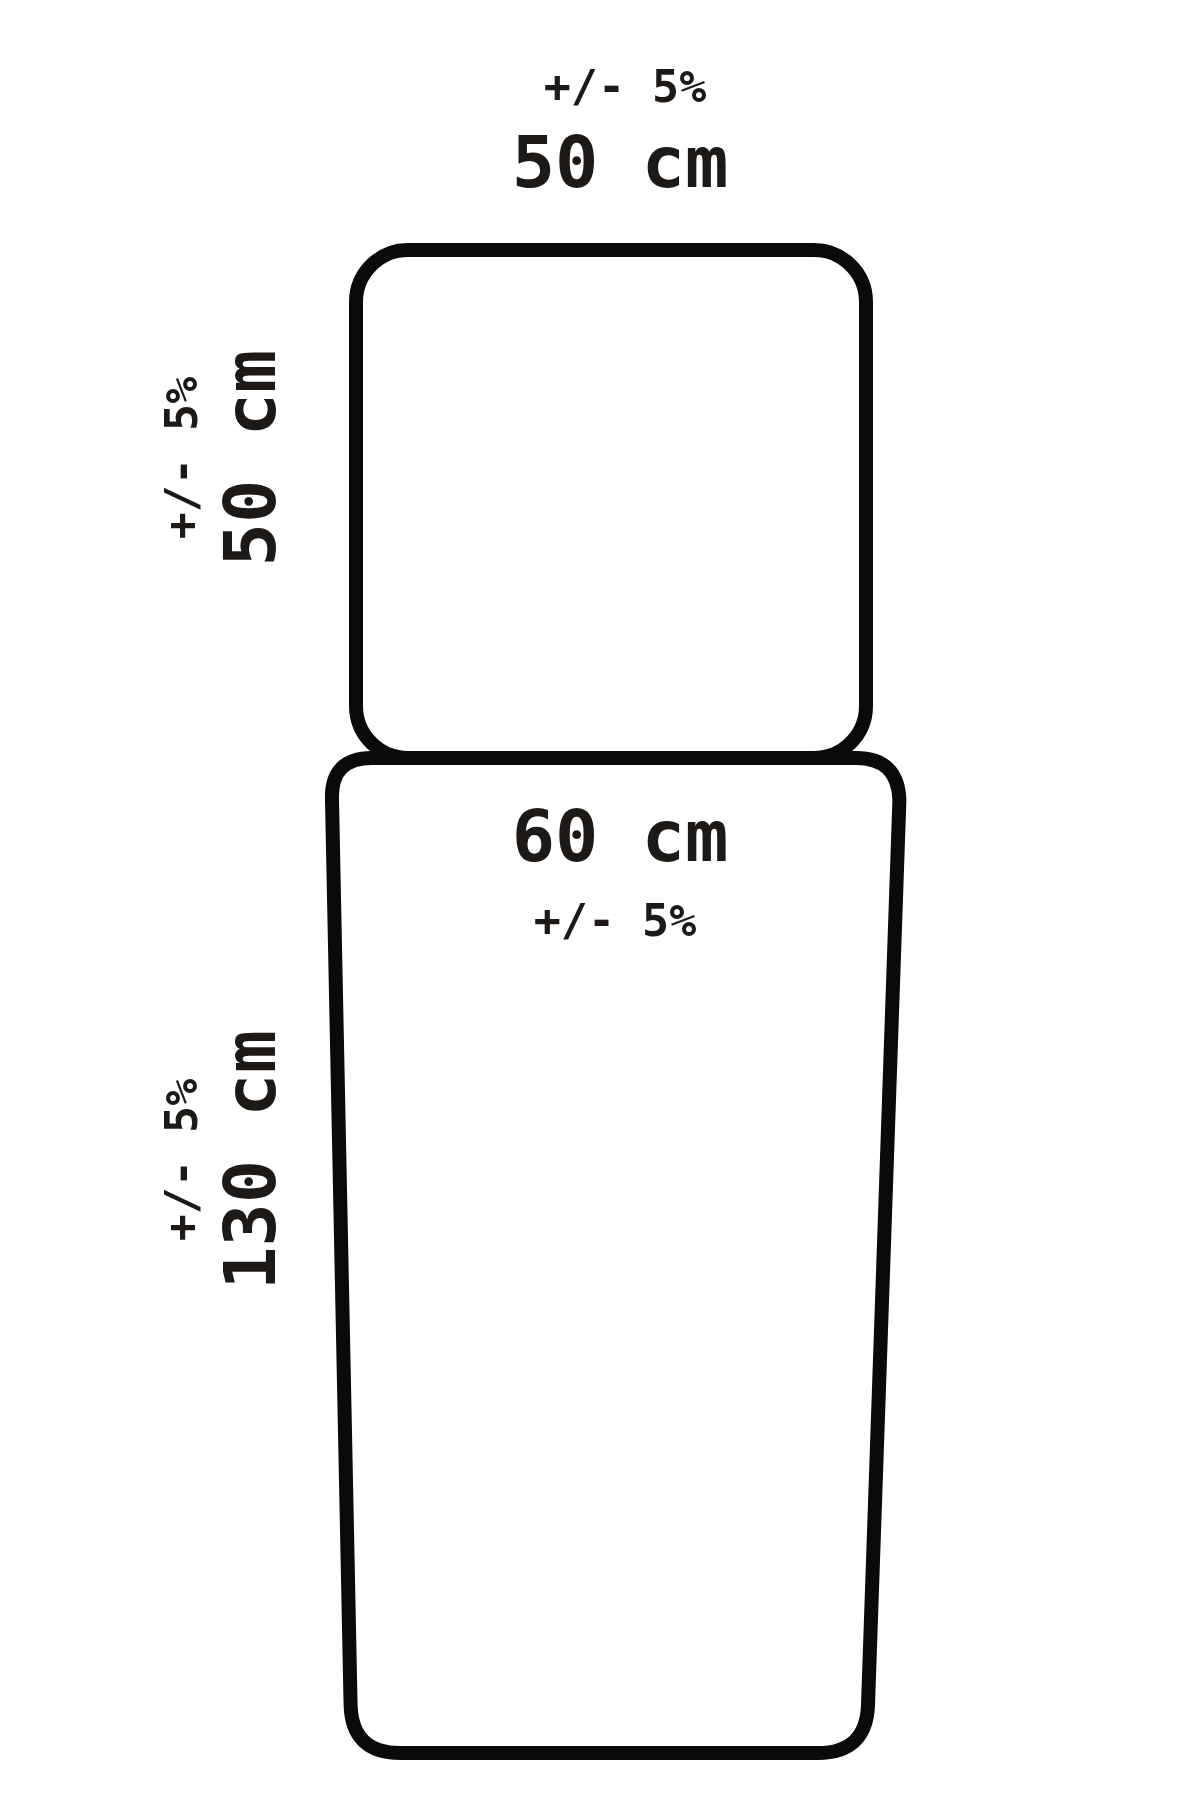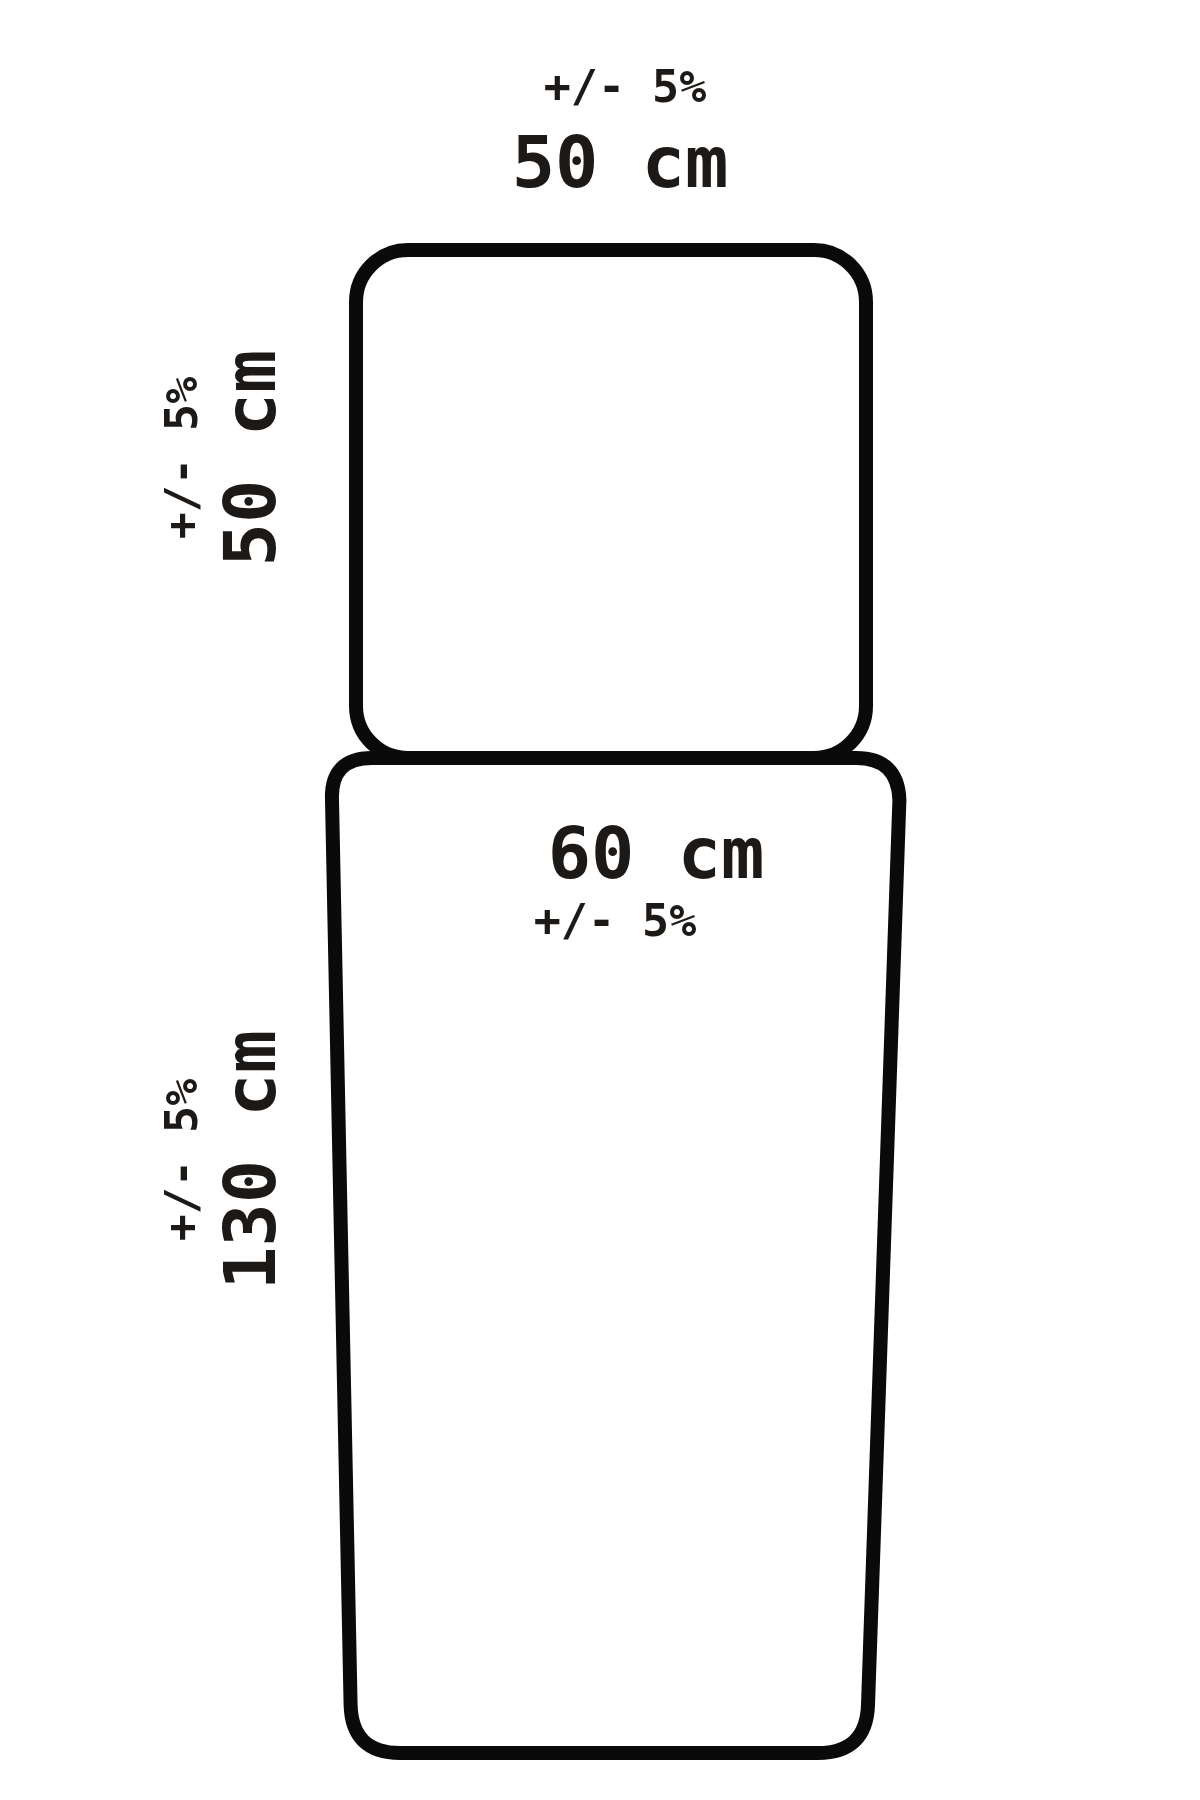--- a/index.html
+++ b/index.html
@@ -65,21 +65,21 @@
   </svg>
 
   <div class="lbl lbl-small center-x" style="left:625px;top:64px;">+/- 5%</div>
   <div class="lbl lbl-big center-x" style="left:620px;top:126px;">50 cm</div>
 
   <div class="vlabel" style="left:222px;top:458px;">
     <div class="lbl-small">+/- 5%</div>
     <div class="lbl-big">50 cm</div>
   </div>
 
-  <div class="lbl lbl-big center-x" style="left:620px;top:817px;margin-left:36px;">60 cm</div>
+  <div class="lbl lbl-big center-x" style="left:620px;top:800px;">60 cm</div>
   <div class="lbl lbl-small center-x" style="left:615px;top:898px;">+/- 5%</div>
 
   <div class="vlabel" style="left:222px;top:1160px;">
     <div class="lbl-small">+/- 5%</div>
     <div class="lbl-big">130 cm</div>
   </div>
 
 </div>
 
 </body></html>

